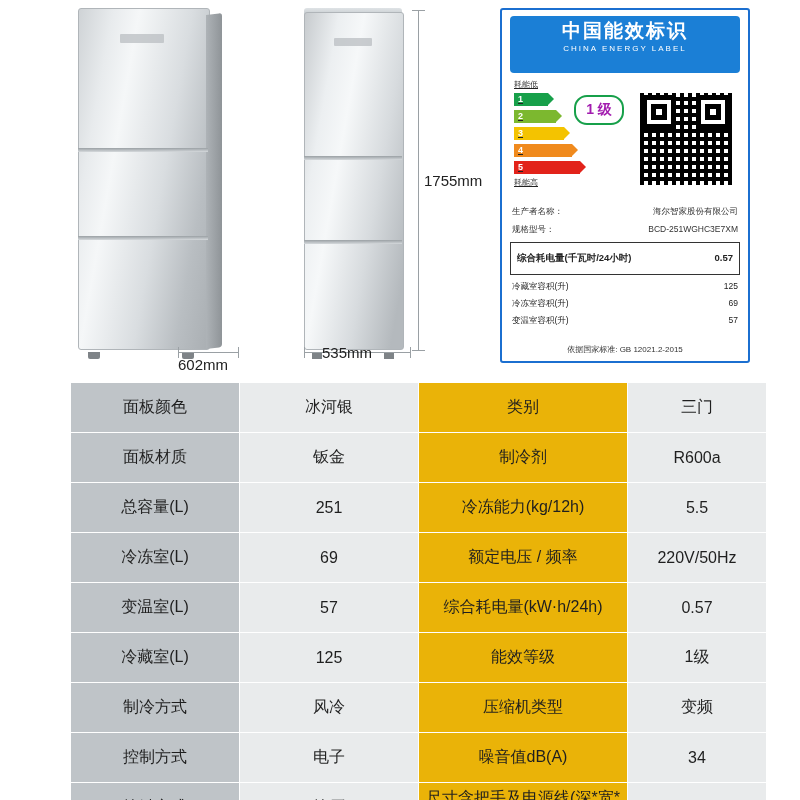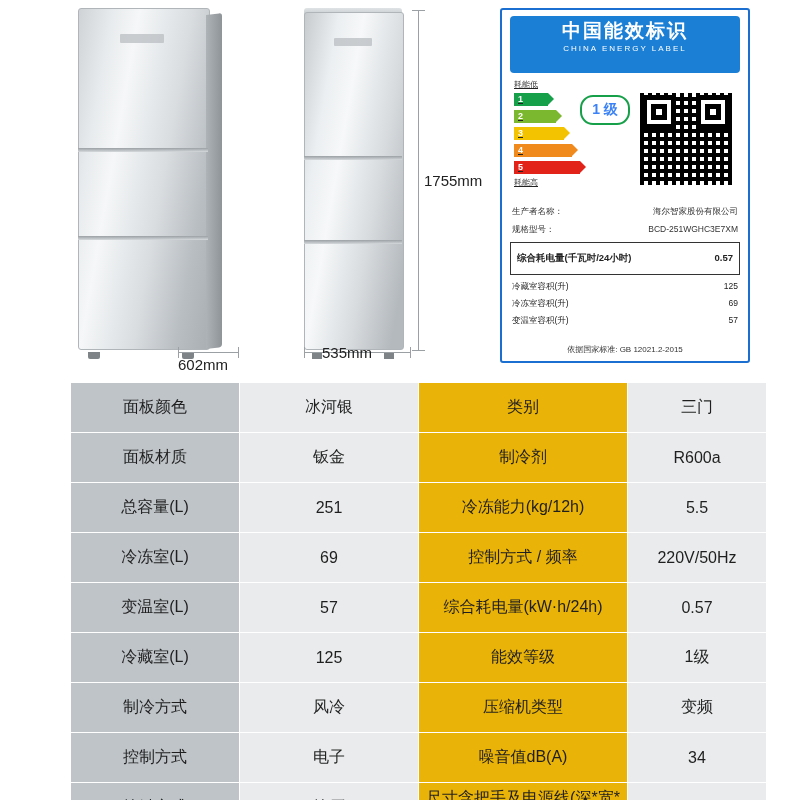--- a/index.html
+++ b/index.html
@@ -250,27 +250,27 @@
     border-left: 6px solid currentColor;
   }
   .bar.g1 { width: 34px; background: #17a04a; color: #17a04a; }
   .bar.g2 { width: 42px; background: #7cb82f; color: #7cb82f; }
   .bar.g3 { width: 50px; background: #f4c300; color: #f4c300; }
   .bar.g4 { width: 58px; background: #f08a1d; color: #f08a1d; }
   .bar.g5 { width: 66px; background: #e2231a; color: #e2231a; }
   .bar span { color: #fff; }
   .grade-badge {
     position: absolute;
-    left: 70px;
+    left: 64px;
     top: 16px;
     width: 46px;
     height: 26px;
     border: 2px solid #17a04a;
     border-radius: 13px;
-    color: #3b82f6;
+    color: #a21caf;
     font-size: 14px;
     font-weight: bold;
     display: flex;
     align-items: center;
     justify-content: center;
   }
   .qr-col {
     flex: 1;
     display: flex;
     align-items: center;
@@ -514,21 +514,21 @@
       </tr>
       <tr>
         <td class="k">总容量(L)</td>
         <td class="v">251</td>
         <td class="k2">冷冻能力(kg/12h)</td>
         <td class="v2">5.5</td>
       </tr>
       <tr>
         <td class="k">冷冻室(L)</td>
         <td class="v">69</td>
-        <td class="k2">控制方式 / 频率</td>
+        <td class="k2">额定电压 / 频率</td>
         <td class="v2">220V/50Hz</td>
       </tr>
       <tr>
         <td class="k">变温室(L)</td>
         <td class="v">57</td>
         <td class="k2">综合耗电量(kW·h/24h)</td>
         <td class="v2">0.57</td>
       </tr>
       <tr>
         <td class="k">冷藏室(L)</td>

